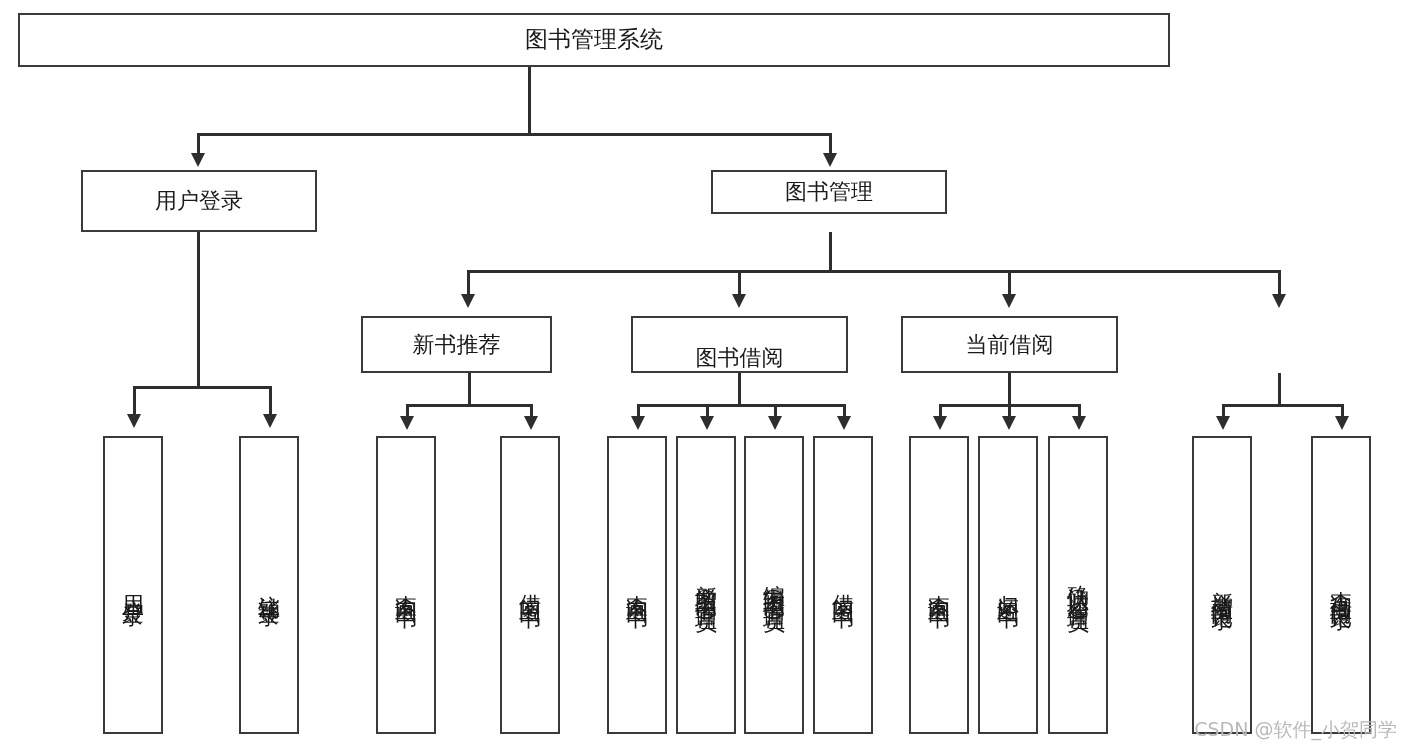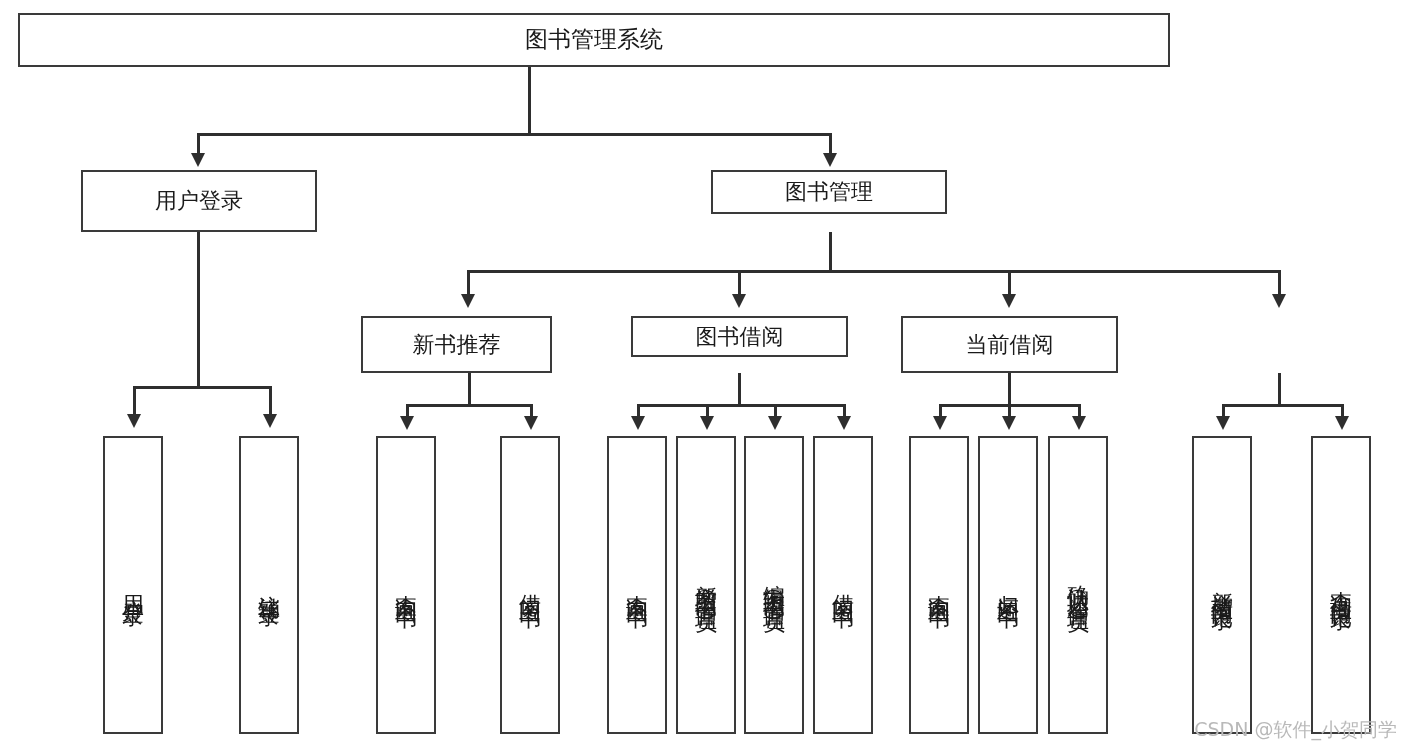--- a/index.html
+++ b/index.html
@@ -121,21 +121,21 @@
   <div class="vline" style="left:738px; top:270px; height:26px;"></div>
   <div class="arrow" style="left:732px; top:294px;"></div>
   <div class="vline" style="left:1008px; top:270px; height:26px;"></div>
   <div class="arrow" style="left:1002px; top:294px;"></div>
   <div class="vline" style="left:1278px; top:270px; height:26px;"></div>
   <div class="arrow" style="left:1272px; top:294px;"></div>
 
   <div class="node lvl3" style="left:361px; top:316px; width:191px; height:57px;">
     <span>新书推荐</span>
   </div>
-  <div class="node lvl3" style="left:631px; top:316px; width:217px; height:41px;">
+  <div class="node lvl3" style="left:631px; top:316px; width:217px; height:57px;align-items:flex-end;">
     <span>图书借阅</span>
   </div>
   <div class="node lvl3" style="left:901px; top:316px; width:217px; height:57px;">
     <span>当前借阅</span>
   </div>
 
   <div class="vline" style="left:468px; top:373px; height:33px;"></div>
   <div class="hline" style="left:406px; top:404px; width:124px;"></div>
   <div class="vline" style="left:406px; top:404px; height:14px;"></div>
   <div class="arrow" style="left:400px; top:416px;"></div>

